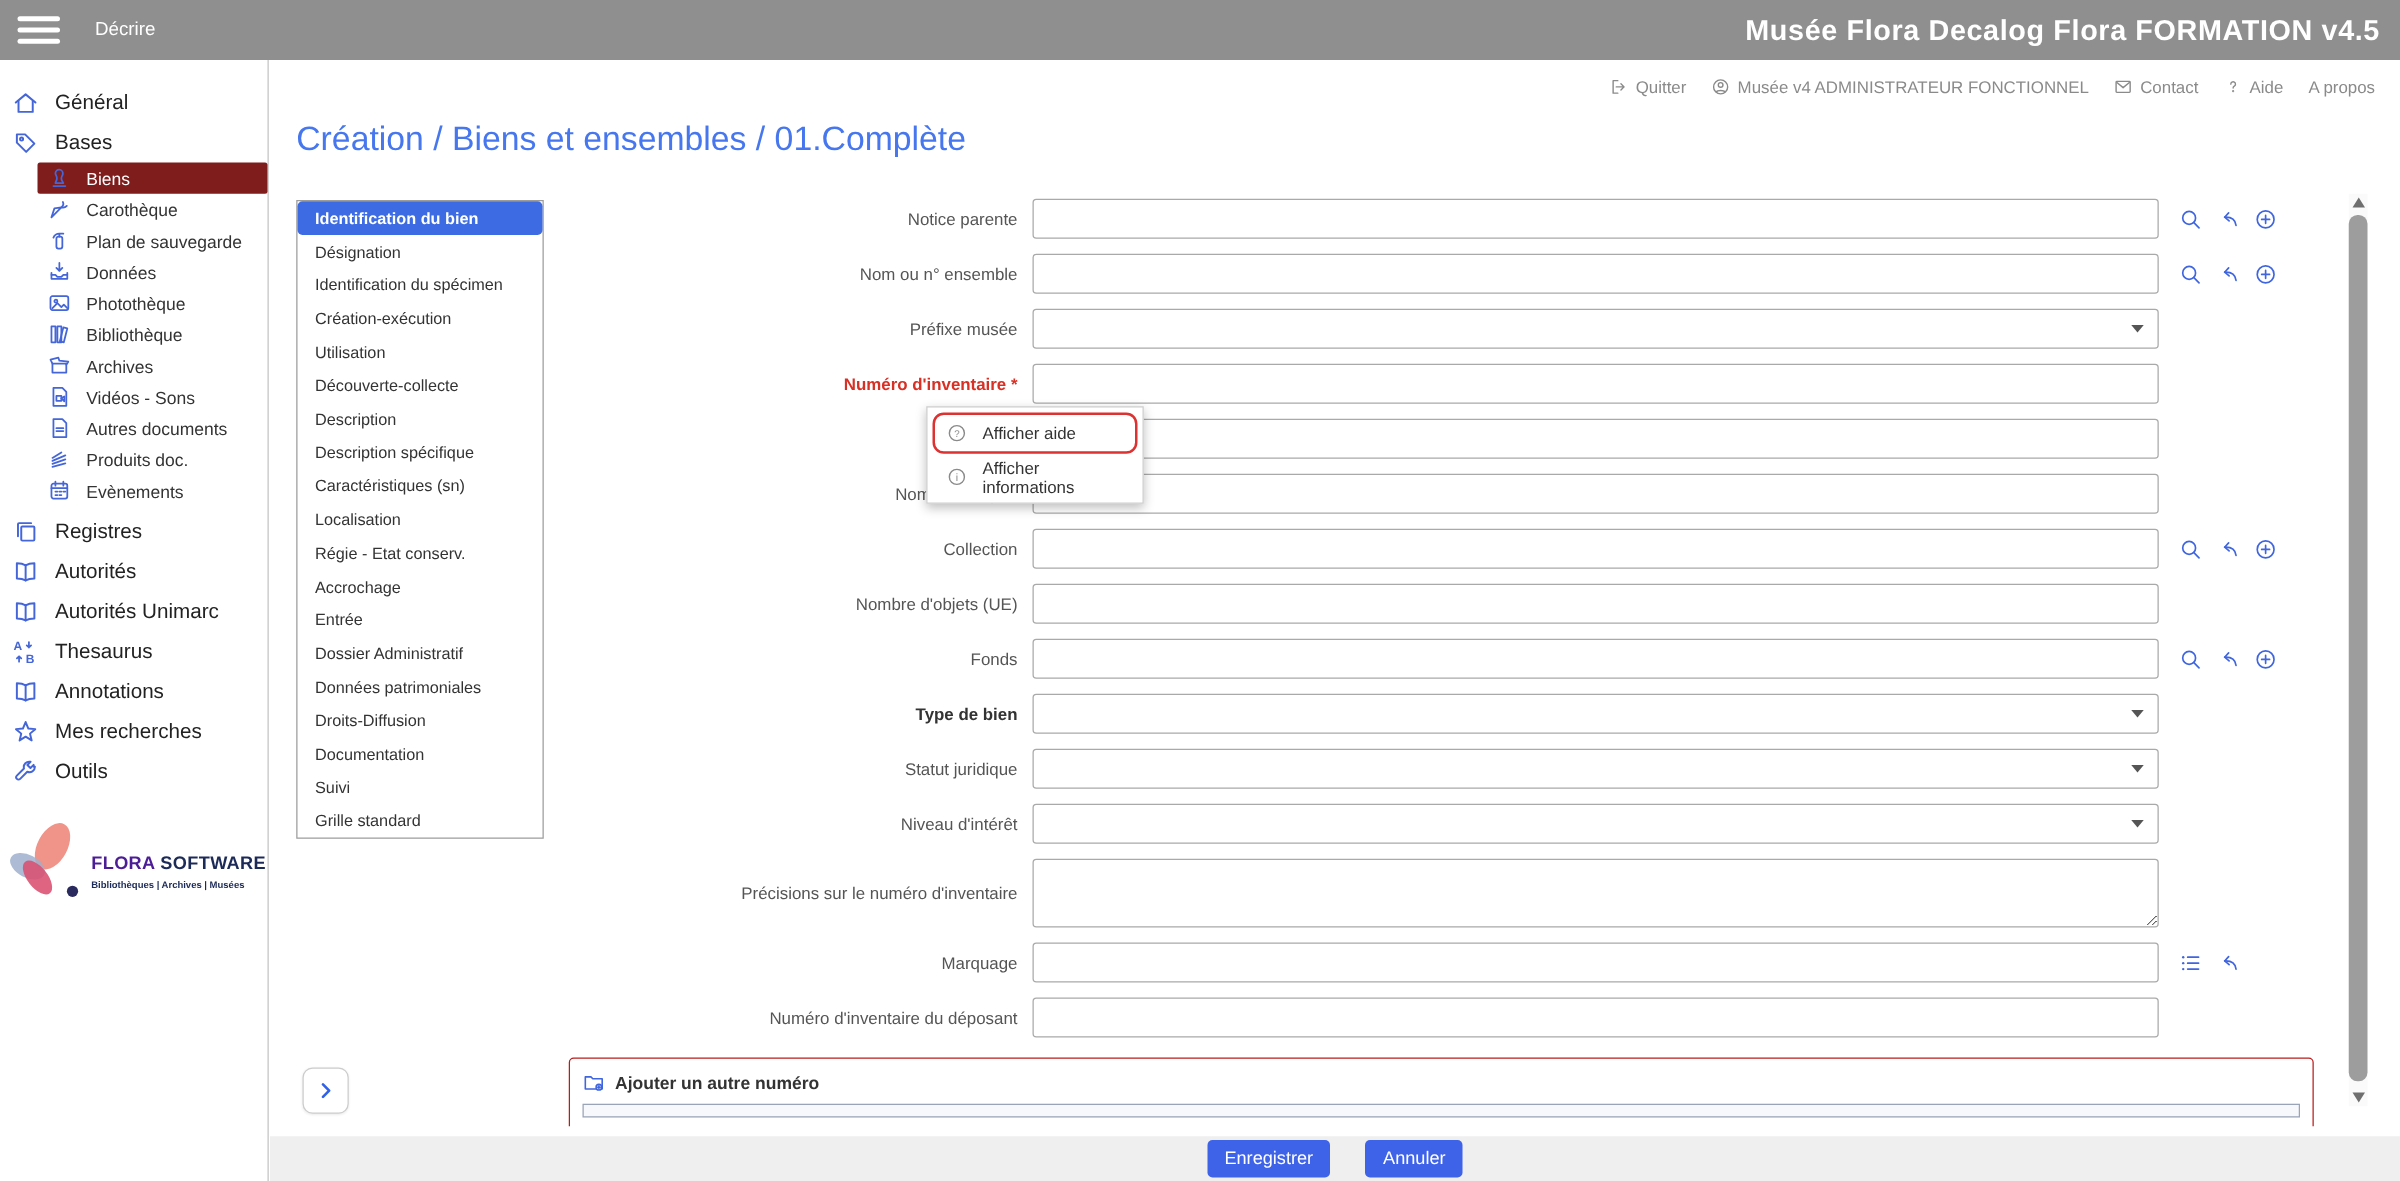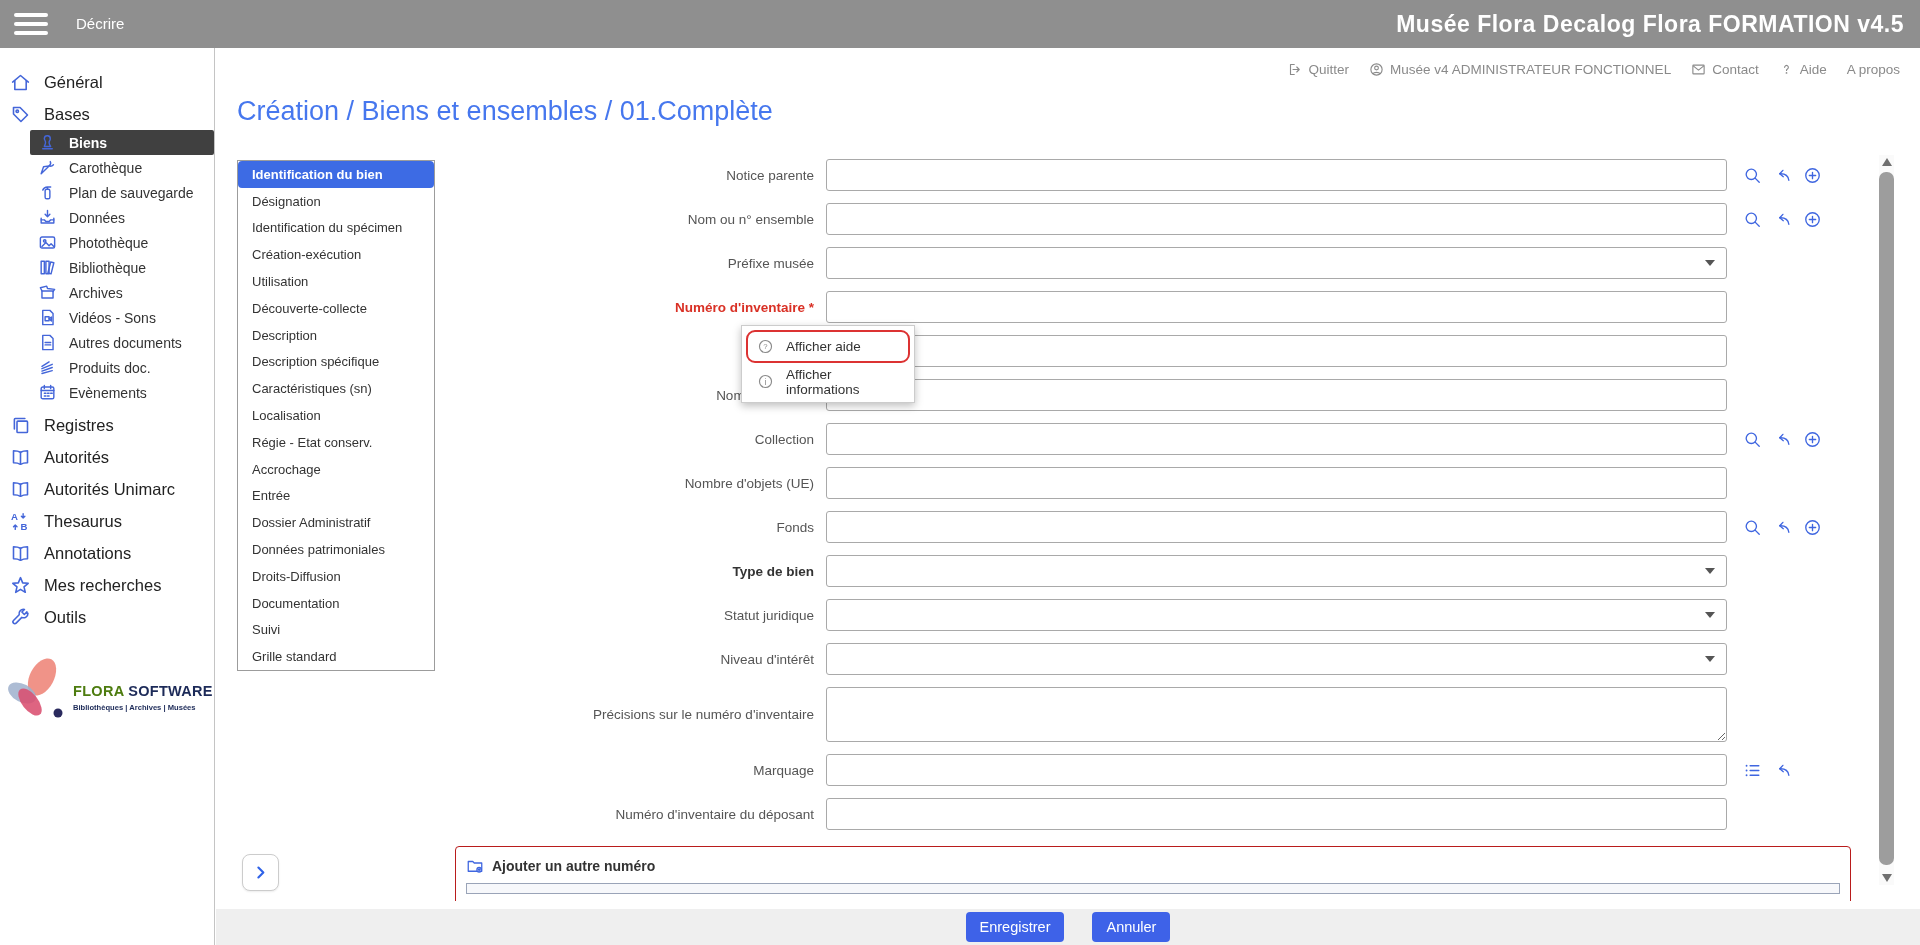--- a/index.html
+++ b/index.html
@@ -9,28 +9,28 @@
   .burger{position:absolute;left:14px;top:13px;width:34px;height:22px;cursor:pointer}
   .burger i{display:block;height:4px;background:#fff;border-radius:2px;margin-bottom:5px}
   .module-label{position:absolute;left:76px;top:0;line-height:48px;color:#fff;font-size:15px}
   .app-title{position:absolute;right:16px;top:0;line-height:48px;color:#fff;font-size:23px;font-weight:bold;letter-spacing:.5px}
   
   .sidebar{position:absolute;top:48px;left:0;width:215px;bottom:0;background:#fff;border-right:1px solid #c4c4c4;padding-top:18px;box-sizing:border-box;z-index:4}
   .side-item{display:flex;align-items:center;cursor:pointer}
   .side-item.lvl1{height:32px;padding-left:10px;gap:13px;font-size:16.5px;color:#222}
   .side-item.lvl2{height:25px;padding-left:38px;gap:12px;font-size:14px;color:#333}
   .side-item.lvl1.after-sub{margin-top:4px}
-  .side-item.sel{background:#404040;color:#fff;margin-left:30px;padding-left:8px;border-radius:2px;font-weight:bold}
+  .side-item.sel{background:#7f1d1d;color:#fff;margin-left:30px;padding-left:8px;border-radius:2px;font-weight:normal}
   .si{display:inline-flex;flex:0 0 auto}
   .si svg{width:21px;height:21px;stroke:#4466d9;fill:none;stroke-width:1.8;stroke-linecap:round;stroke-linejoin:round}
   .side-item.lvl2 .si svg{width:19px;height:19px}
   
   .logo{margin-top:16px;position:relative;height:95px}
   .logo-txt{position:absolute;left:73px;top:34px;font-size:14.5px;font-weight:bold;letter-spacing:.3px}
-  .logo-txt .p1{color:#4d7c0f}.logo-txt .p2{color:#1c2a58}
+  .logo-txt .p1{color:#4c1d95}.logo-txt .p2{color:#1c2a58}
   .logo-tag{position:absolute;left:73px;top:54px;font-size:7.6px;font-weight:bold;color:#1c2a58}
   
   .content{position:absolute;left:216px;top:48px;right:0;bottom:44px;background:#fff;overflow:hidden}
   .hlinks{position:absolute;top:14px;right:20px;display:flex;gap:20px;align-items:center;color:#8a8a8a;font-size:13.5px;z-index:3}
   .hlink{display:flex;align-items:center;gap:6px;cursor:pointer}
   .hlink svg{width:15px;height:15px;stroke:#8a8a8a;fill:none;stroke-width:1.8;stroke-linecap:round;stroke-linejoin:round}
   .page-title{position:absolute;left:21px;top:48px;font-size:27px;color:#4677ee}
   
   .smenu{position:absolute;left:21px;top:112px;width:198px;background:#fff;border:1px solid #9c9c9c;box-sizing:border-box;z-index:2}
   .smenu-item{height:26.8px;display:flex;align-items:center;padding-left:14px;font-size:13px;color:#333;cursor:pointer;box-sizing:border-box}

